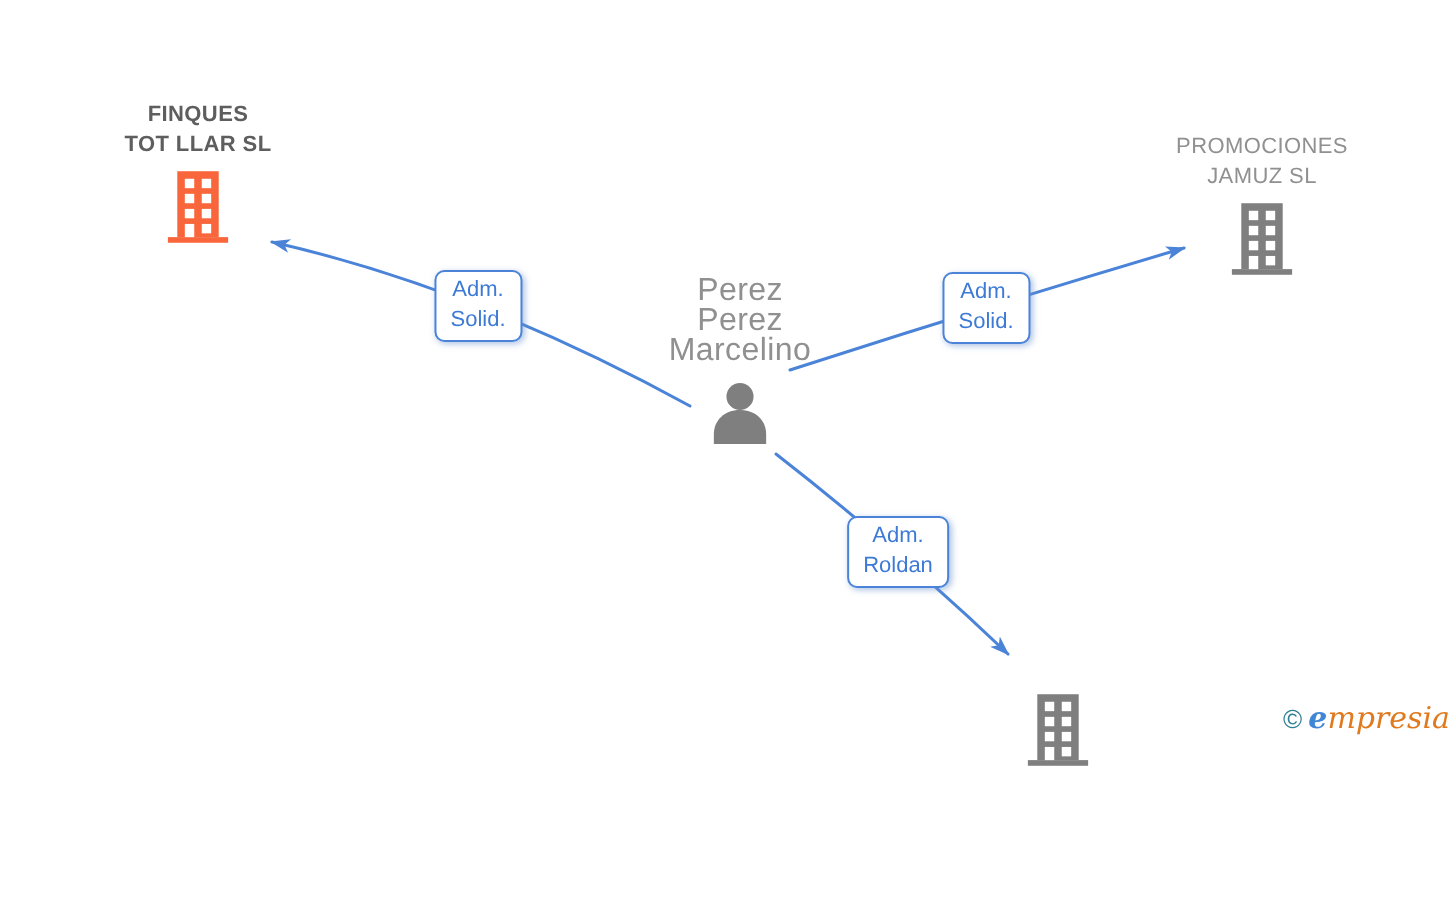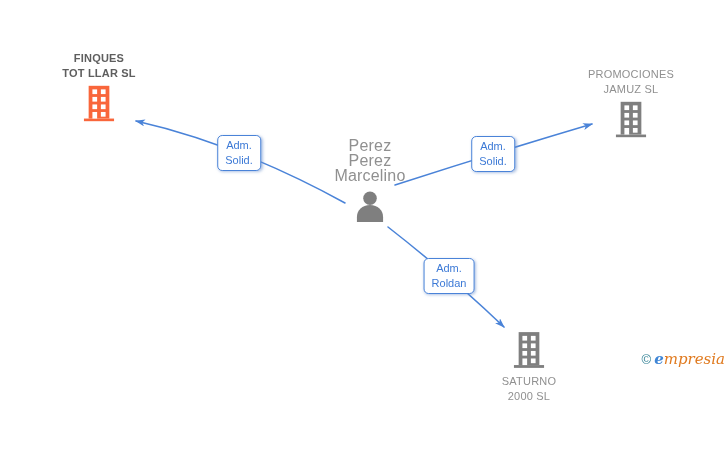--- a/index.html
+++ b/index.html
@@ -132,24 +132,20 @@
         <rect x="10" y="4" width="5" height="5" fill="#ffffff"></rect>
         <rect x="19" y="4" width="5" height="5" fill="#ffffff"></rect>
         <rect x="10" y="12" width="5" height="5" fill="#ffffff"></rect>
         <rect x="19" y="12" width="5" height="5" fill="#ffffff"></rect>
         <rect x="10" y="20" width="5" height="5" fill="#ffffff"></rect>
         <rect x="19" y="20" width="5" height="5" fill="#ffffff"></rect>
         <rect x="19" y="28" width="5" height="5" fill="#ffffff"></rect>
         <rect x="10" y="28" width="5" height="7" fill="#ffffff"></rect>
       </svg>
     </span>
-    <div class="label">
-      <span class="line">SATURNO</span>
-      <span class="line">2000 SL</span>
-    </div>
   </div>
 
   <div class="edge-label" style="left:239px;top:153px;">
     <span class="line">Adm.</span>
     <span class="line">Solid.</span>
   </div>
   <div class="edge-label" style="left:493px;top:154px;">
     <span class="line">Adm.</span>
     <span class="line">Solid.</span>
   </div>

